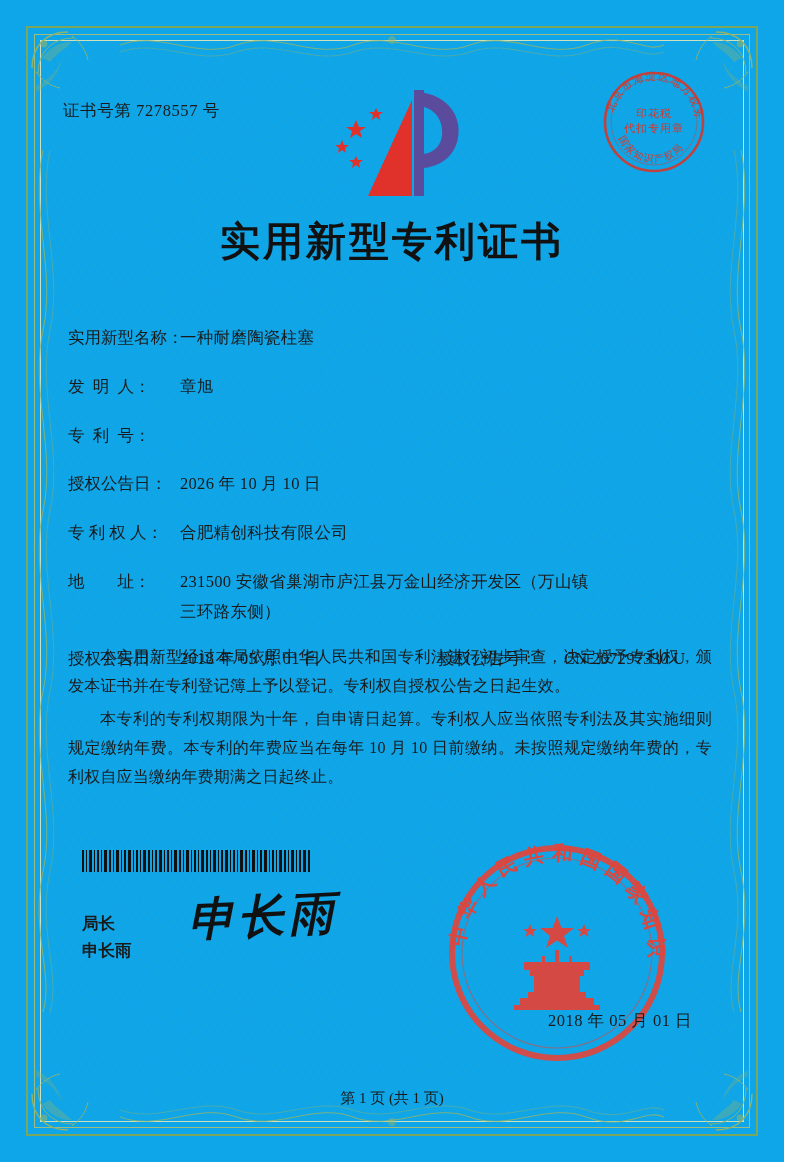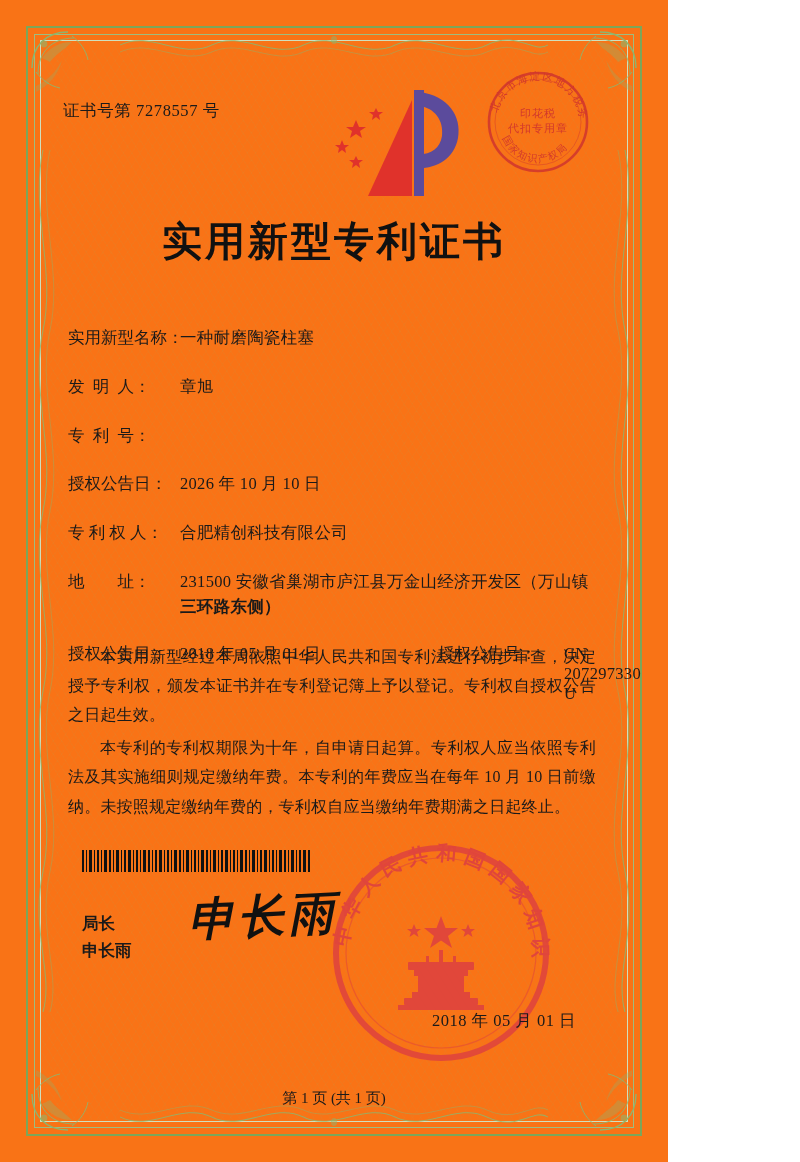--- a/index.html
+++ b/index.html
@@ -9,23 +9,23 @@
   body {
     width: 800px;
     height: 1162px;
     background: #ffffff;
     font-family: "Liberation Serif", serif;
     color: #1a1a1a;
     overflow: hidden;
   }
   .page {
     position: relative;
-    width: 668px;
+    width: 784px;
     height: 1162px;
-    background: #f97316;
+    background: #0ea5e9;
     overflow: hidden;
   }
   
   .border-outer {
     position: absolute;
     left: 26px;
     top: 26px;
     right: 26px;
     bottom: 26px;
     border: 2px solid #7ca65a;
@@ -159,21 +159,21 @@
     white-space: pre;
     color: #1a1a1a;
   }
   .field-value {
     flex: 1 1 auto;
     color: #1a1a1a;
     letter-spacing: 0.3px;
   }
   .field-value .line2 {
     display: block;
-    font-weight: bold;
+    margin-top: 5px;
   }
   .row-two-col {
     display: flex;
     align-items: baseline;
     font-size: 16.5px;
     margin-bottom: 6px;
   }
   .col-left, .col-right {
     display: flex;
     align-items: baseline;

